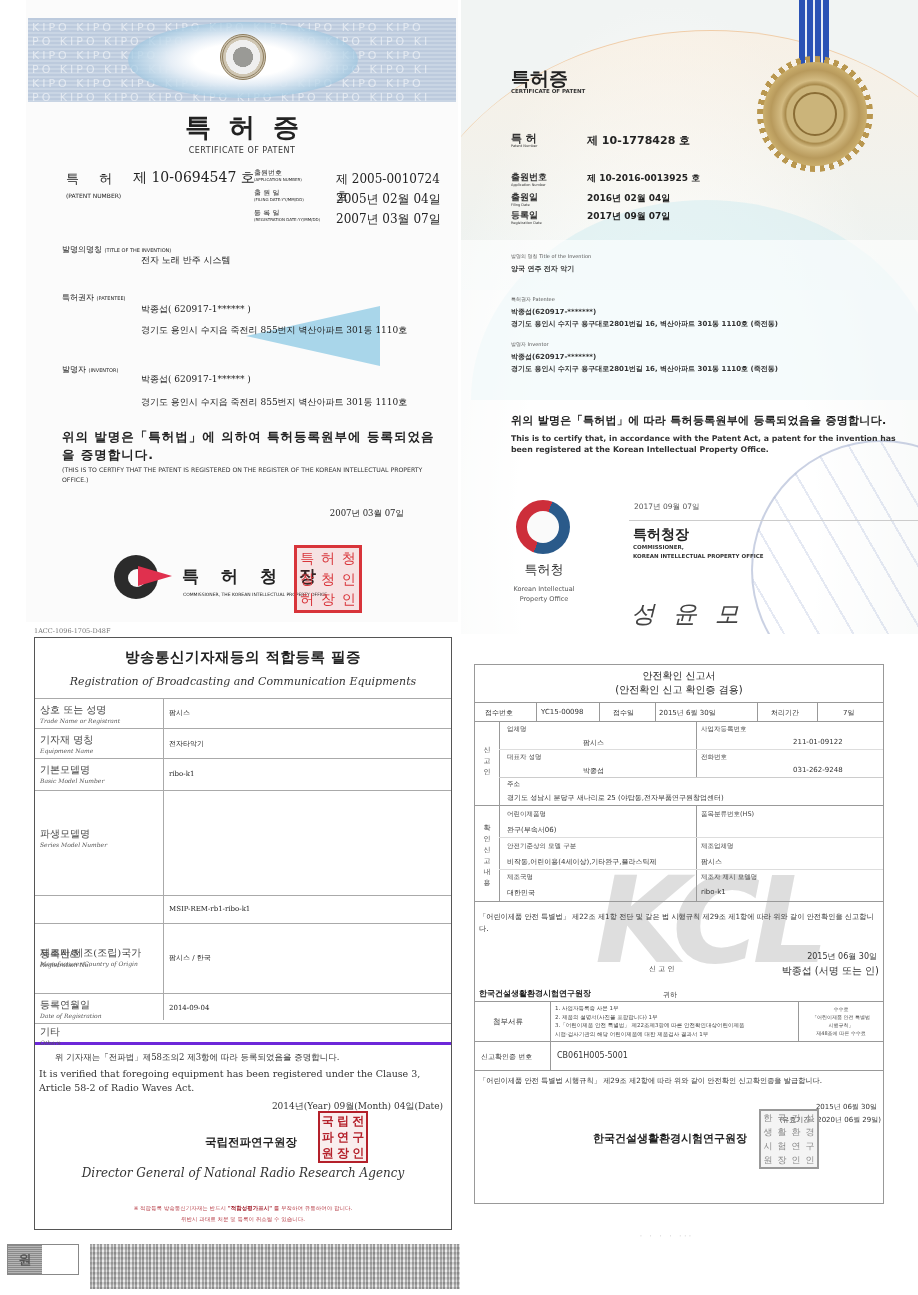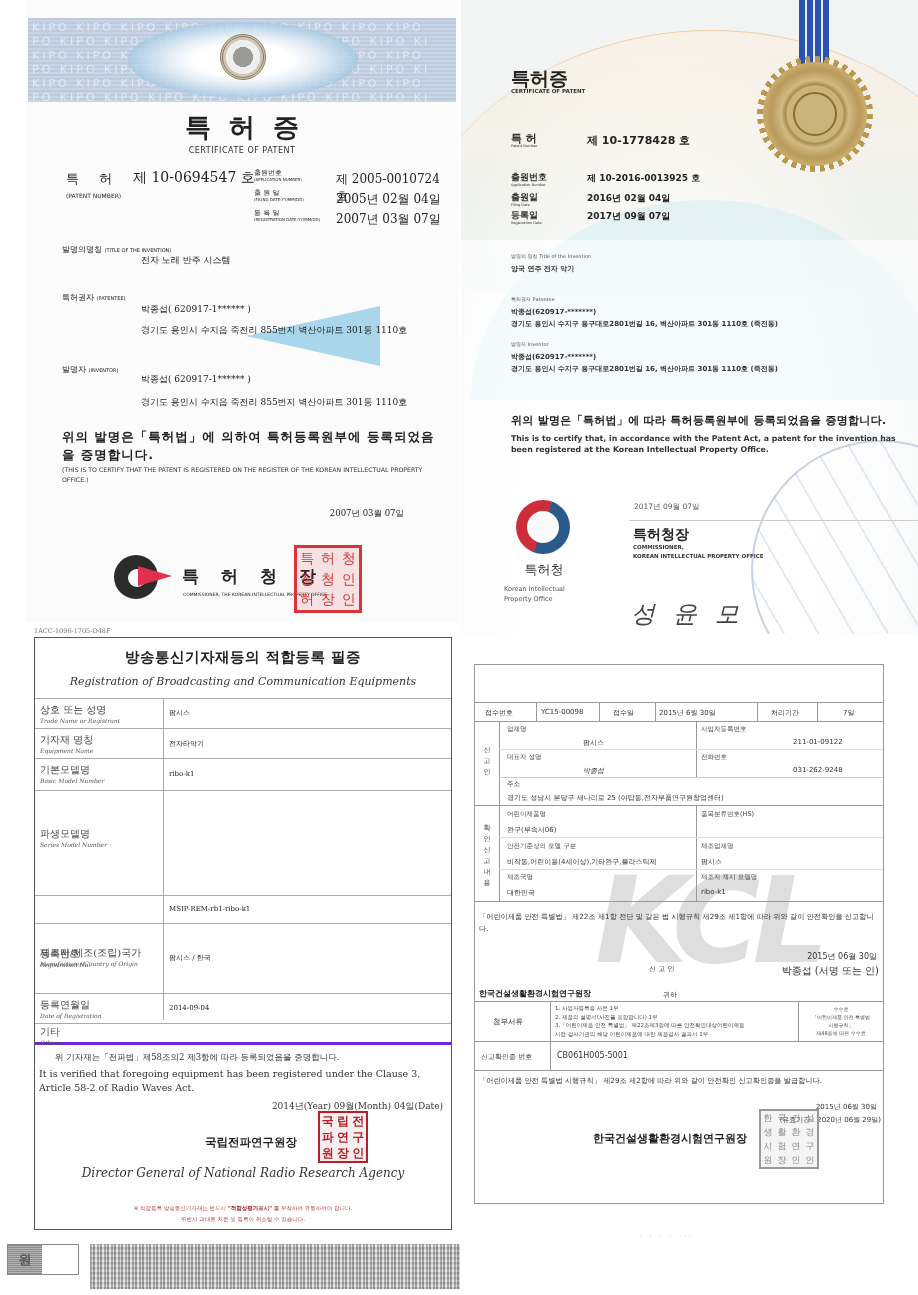--- a/index.html
+++ b/index.html
@@ -67,21 +67,21 @@
   .c2-pn-label { font-size: 11px; }
   .c2-pn-value { font-size: 11px; }
   .c2-sec-label { position: absolute; left: 50px; font: 5px "DejaVu Sans", sans-serif; color: #555; }
   .c2-sec-val { position: absolute; left: 50px; font: bold 7px "DejaVu Sans", sans-serif; color: #333; line-height: 11px; }
   .c2-statement { position: absolute; left: 50px; top: 413px; font: bold 11px "DejaVu Sans", sans-serif; color: #222; letter-spacing: 0.3px; }
   .c2-statement-en { position: absolute; left: 50px; top: 433px; width: 400px; font: bold 7.8px "DejaVu Sans", sans-serif; color: #333; line-height: 11px; }
   .c2-logo { position: absolute; left: 55px; top: 500px; width: 54px; height: 54px; border-radius: 50%;
     background: conic-gradient(from 200deg, #cd2e3a 0 180deg, #2a5a8a 180deg 360deg); }
   .c2-logo-hole { position: absolute; left: 66px; top: 511px; width: 32px; height: 32px; border-radius: 50%; background: #fafafa; }
   .c2-logo-txt { position: absolute; left: 50px; top: 561px; width: 66px; text-align: center; font: 13px "DejaVu Sans", sans-serif; color: #333; }
-  .c2-logo-en { position: absolute; left: 43px; top: 584px; width: 80px; font: 6.5px "DejaVu Sans", sans-serif; color: #555; line-height: 10px; }
+  .c2-logo-en { position: absolute; left: 43px; top: 584px; width: 80px; text-align: center; font: 6.5px "DejaVu Sans", sans-serif; color: #555; line-height: 10px; }
   .c2-date { position: absolute; left: 173px; top: 502px; font: 7.5px "DejaVu Sans", sans-serif; color: #555; }
   .c2-divider { position: absolute; left: 168px; top: 520px; width: 289px; height: 1px; background: #ccc; }
   .c2-commissioner { position: absolute; left: 172px; top: 526px; font: bold 14px "DejaVu Sans", sans-serif; color: #222; }
   .c2-commissioner-en { position: absolute; left: 172px; top: 543px; font: bold 5.5px "DejaVu Sans", sans-serif; color: #333; line-height: 9px; }
   .c2-signature { position: absolute; left: 170px; top: 562px; font: 24px "DejaVu Serif", serif; font-style: italic; color: #444; letter-spacing: 18px; margin-top: 36px; }
 
   
   .c3-docno { position: absolute; left: 34px; top: 627px; font: 6.5px "DejaVu Serif", serif; color: #777; }
   .c3 { position: absolute; left: 34px; top: 637px; width: 418px; height: 593px; border: 1px solid #555; background: #fff; }
   .c3-title { position: absolute; left: 0; width: 100%; top: 10px; text-align: center; font: bold 14.5px "DejaVu Sans", sans-serif; color: #222; letter-spacing: 0.5px; }
@@ -303,20 +303,24 @@
   <div class="c3-agency-en">Director General of National Radio Research Agency</div>
   <div class="c3-note">
     <span>※ 적합등록 방송통신기자재는 반드시 </span><b>"적합성평가표시"</b><span> 를 부착하여 유통하여야 합니다.</span><br>
     <span>위반시 과태료 처분 및 등록이 취소될 수 있습니다.</span>
   </div>
 </section>
 
 <section class="c4">
   <div class="c4-watermark">KCL</div>
 
+  <div class="c4-title">
+    <div>안전확인 신고서</div>
+    <div>(안전확인 신고 확인증 겸용)</div>
+  </div>
 
   <div class="c4-hline" style="top:37px;"></div>
   <div class="c4-hline" style="top:56px;"></div>
   <div class="c4-hline" style="top:140px;"></div>
   <div class="c4-hline" style="top:236px;"></div>
   <div class="c4-hline" style="top:336px;"></div>
   <div class="c4-hline" style="top:376px;"></div>
   <div class="c4-hline" style="top:405px;"></div>
 
   <div class="c4-vline" style="left:61px;top:37px;height:19px;"></div>
@@ -342,21 +346,21 @@
   <div class="c4-cell" style="left:184px;top:43px;">2015년 6월 30일</div>
   <div class="c4-cell" style="left:296px;top:43px;">처리기간</div>
   <div class="c4-cell" style="left:368px;top:43px;">7일</div>
 
   <div class="c4-side" style="left:6px;top:80px;">신고인</div>
   <div class="c4-label" style="left:32px;top:60px;">업체명</div>
   <div class="c4-cell" style="left:108px;top:73px;">팜시스</div>
   <div class="c4-label" style="left:226px;top:60px;">사업자등록번호</div>
   <div class="c4-cell" style="left:318px;top:73px;">211-01-09122</div>
   <div class="c4-label" style="left:32px;top:88px;">대표자 성명</div>
-  <div class="c4-cell" style="left:108px;top:101px;font-style:italic;">박종섭</div>
+  <div class="c4-cell" style="left:108px;top:101px;">박종섭</div>
   <div class="c4-label" style="left:226px;top:88px;">전화번호</div>
   <div class="c4-cell" style="left:318px;top:101px;">031-262-9248</div>
   <div class="c4-label" style="left:32px;top:115px;">주소</div>
   <div class="c4-cell" style="left:32px;top:128px;">경기도 성남시 분당구 새나리로 25 (야탑동,전자부품연구원창업센터)</div>
 
   <div class="c4-side" style="left:6px;top:158px;">확인신고내용</div>
   <div class="c4-label" style="left:32px;top:145px;">어린이제품명</div>
   <div class="c4-cell" style="left:32px;top:160px;">완구(부속서06)</div>
   <div class="c4-label" style="left:226px;top:145px;">품목분류번호(HS)</div>
   <div class="c4-cell" style="left:226px;top:160px;"></div>

